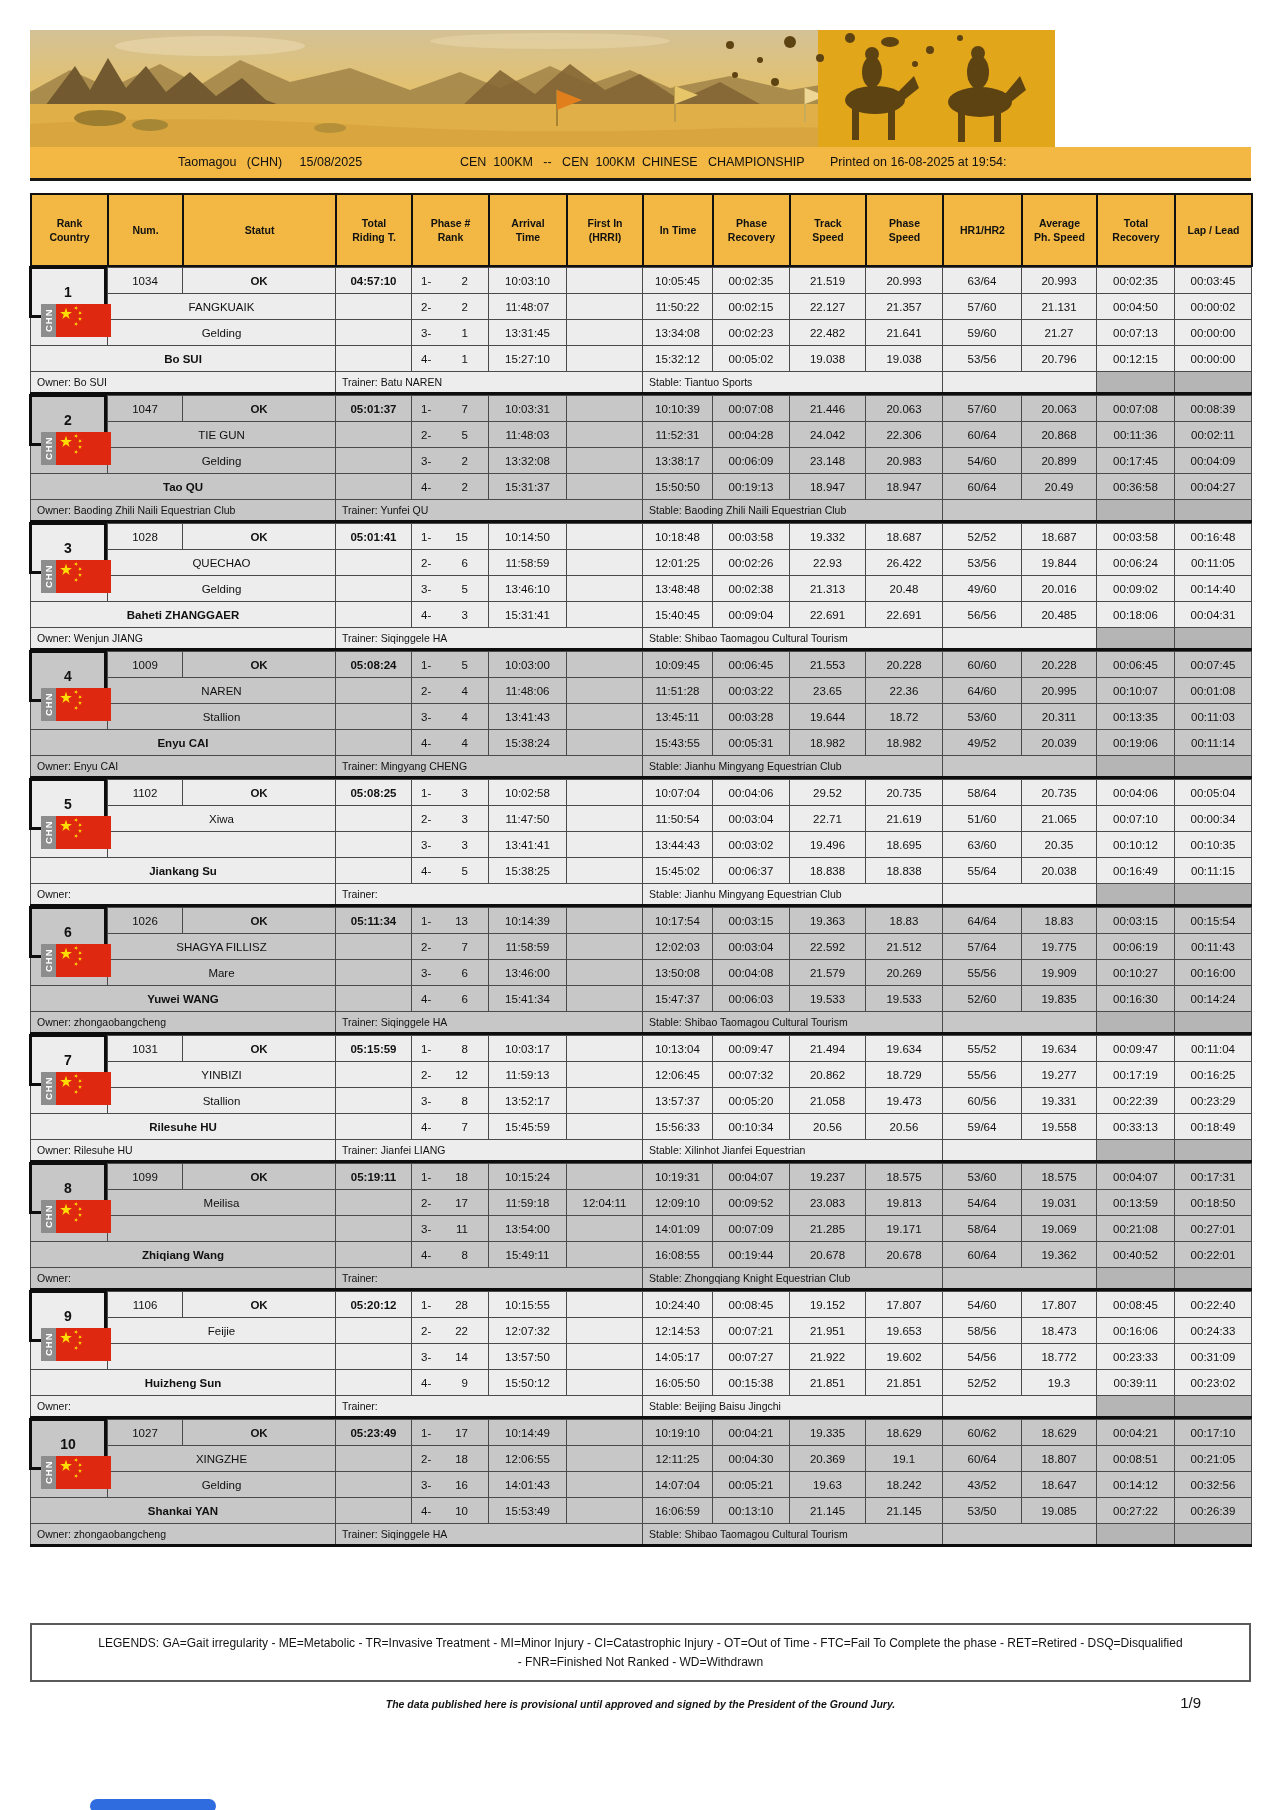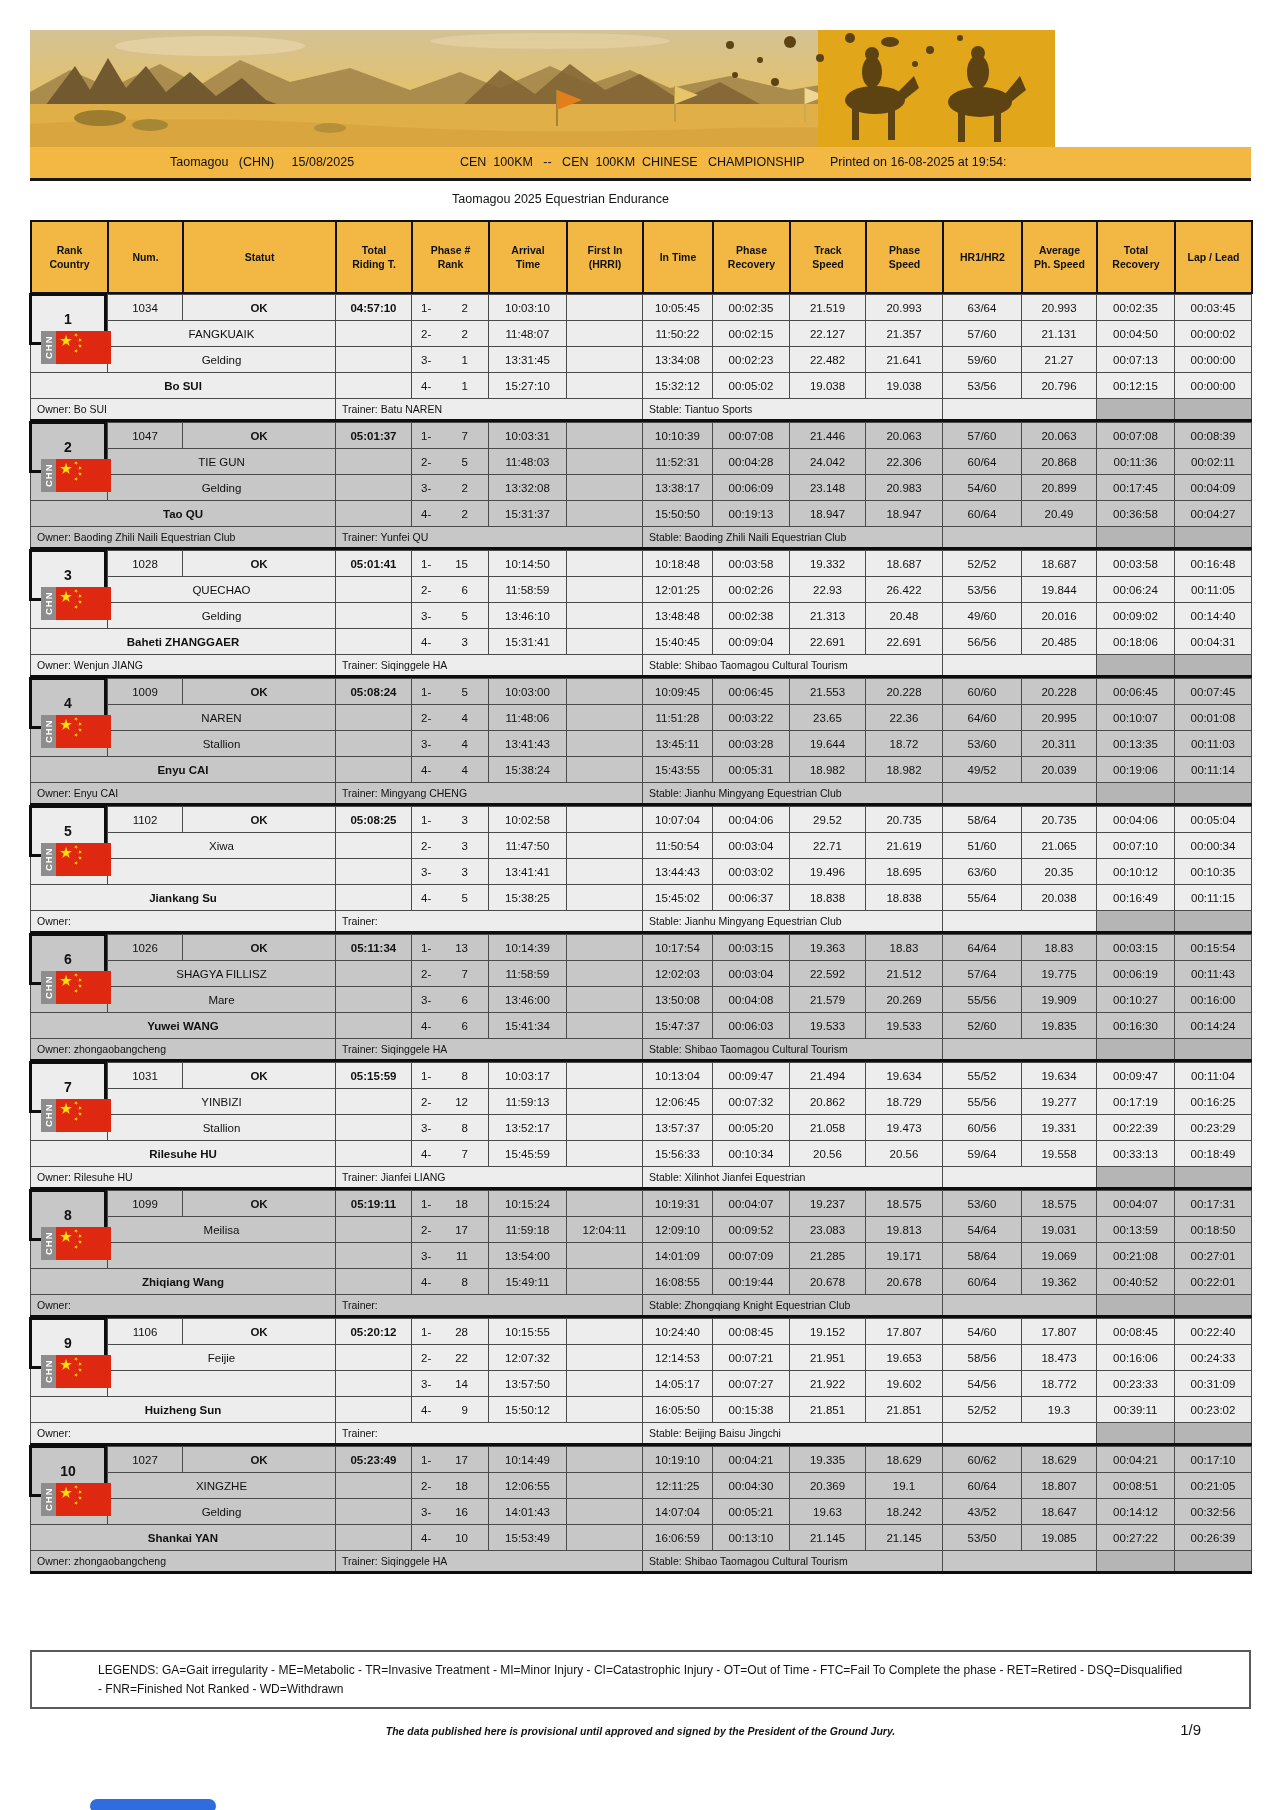--- a/index.html
+++ b/index.html
@@ -17,21 +17,21 @@
   .banner-title .t1{display:block;font-size:21px;font-weight:700;color:#131313;}
   .banner-title .t2{display:block;font-size:16px;font-weight:700;color:#131313;margin-top:14px;}
   .logo{position:absolute;right:0;top:0;width:168px;height:112px;background:#e2a71b;z-index:4;}
   .logo-frame{position:absolute;top:5px;right:7px;left:48px;bottom:22px;border:9px solid #101010;}
   .logo-text{position:absolute;left:12px;top:24px;font-size:46px;font-weight:700;letter-spacing:-5px;line-height:1;}
   .logo-tag{position:absolute;bottom:7px;right:7px;font-size:8.5px;font-weight:700;color:#101010;}
 
   
   .eventbar{position:relative;width:1221px;height:31px;background:#f2b843;border-bottom:3px solid #161616;font-size:12.5px;}
   .eventbar span{position:absolute;top:8px;white-space:pre;}
-  .eb-venue{left:140px;}
+  .eb-venue{left:148px;}
   .eb-comp{left:430px;}
   .eb-printed{left:800px;}
 
   .event-title{margin-top:11px;height:16px;text-align:center;padding-right:160px;font-size:12.5px;color:#131313;}
 
   .entries{margin-top:9px;width:1221px;height:69px;background:#f2b843;border-bottom:3px solid #161616;
            text-align:center;padding-right:250px;box-sizing:border-box;font-size:12.5px;}
   .entries .inner{display:inline-block;padding-top:14px;white-space:pre;}
 
   
@@ -55,21 +55,21 @@
              writing-mode:vertical-rl;transform:rotate(180deg);display:flex;align-items:center;justify-content:center;letter-spacing:1px;}
   .cnflag{display:block;width:55px;height:33px;}
 
   .c-statut,.c-total{font-weight:700;}
   .c-rider{font-weight:700;}
   .c-ph div{display:flex;justify-content:space-between;padding:0 20px 0 9px;}
   .foot td{height:20px;font-size:10.5px;text-align:left;padding-left:6px;}
 
   
   .legends{margin-top:76px;width:1221px;box-sizing:border-box;border:2px solid #5a5a5a;background:#fff;
-           padding:9px 66px;font-size:12px;line-height:1.55;color:#131313;}
+           padding:9px 66px;text-align:center;font-size:12px;line-height:1.55;color:#131313;}
   .provisional{position:relative;margin-top:16px;width:1221px;text-align:center;
                font-size:10.5px;font-weight:700;font-style:italic;color:#131313;}
   .pageno{position:absolute;right:50px;top:-4px;font-size:15px;font-weight:400;font-style:normal;}
   .blue-bar{position:absolute;left:90px;bottom:-3px;width:126px;height:14px;background:#2e6ce0;border-radius:7px;}
 </style>
 </head>
 <body>
 
 <div class="page">
 
@@ -130,21 +130,20 @@
       </svg>
     </div>
   </div>
 
   <div class="eventbar">
     <span class="eb-venue">Taomagou   (CHN)     15/08/2025</span>
     <span class="eb-comp">CEN  100KM   --   CEN  100KM  CHINESE   CHAMPIONSHIP</span>
     <span class="eb-printed">Printed on 16-08-2025 at 19:54:</span>
   </div>
 
-  <div class="event-title">Taomagou 2025 Equestrian Endurance</div>
 
 
   <table class="hdr">
     <colgroup>
       <col style="width:77px">
         <col style="width:75px">
         <col style="width:153px">
         <col style="width:76px">
         <col style="width:77px">
       <col style="width:78px">

